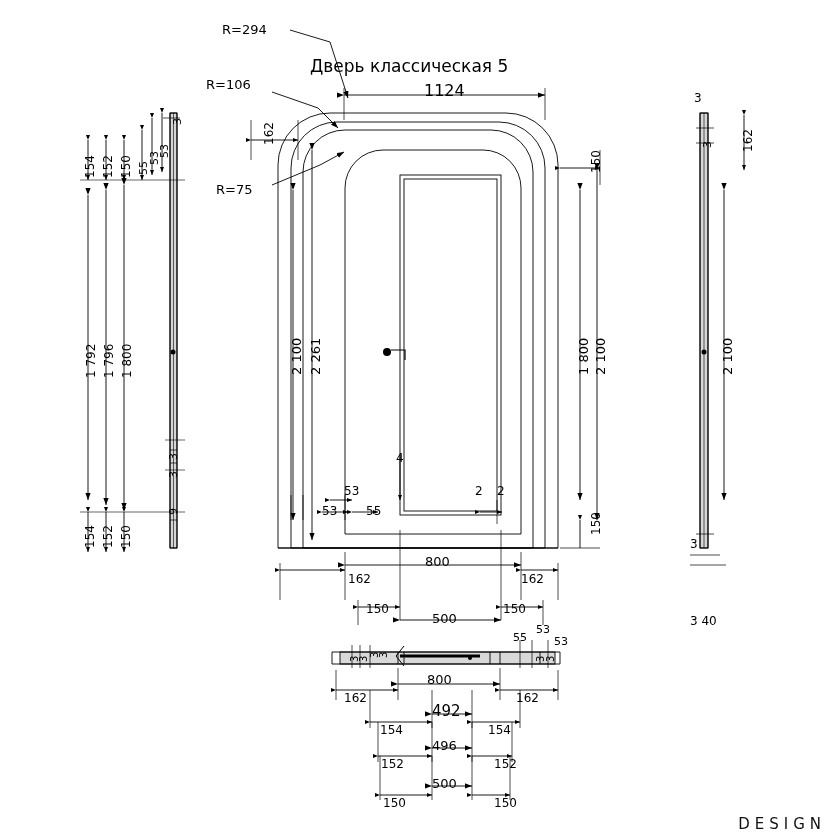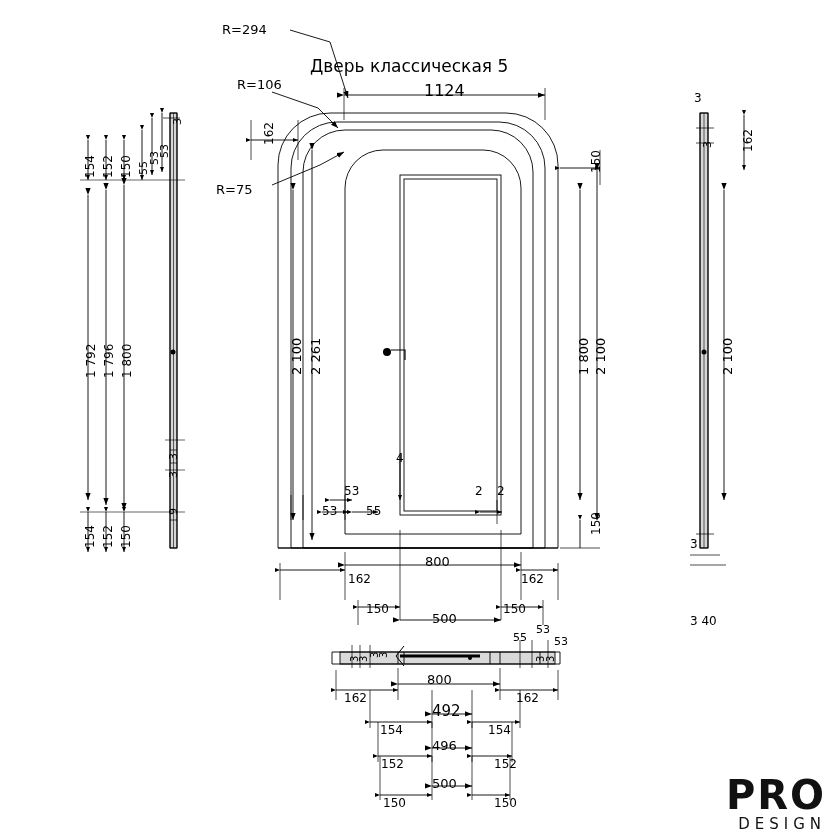--- a/index.html
+++ b/index.html
@@ -234,21 +234,21 @@
       <line x1="510" y1="756" x2="510" y2="800" stroke-width="0.7"></line>
       <line x1="380" y1="795" x2="432" y2="795" marker-start="url(#arS)" marker-end="url(#arS)"></line>
       <line x1="432" y1="786" x2="472" y2="786" marker-start="url(#ar)" marker-end="url(#ar)"></line>
       <line x1="472" y1="795" x2="510" y2="795" marker-start="url(#arS)" marker-end="url(#arS)"></line>
     </g>
   </svg>
 
   <div class="title" style="left:310px;top:40px;margin-top:16px;">Дверь классическая 5</div>
 
   <div class="radlbl" style="left:222px;top:22px;">R=294</div>
-  <div class="radlbl" style="left:206px;top:77px;margin-left:31px;">R=106</div>
+  <div class="radlbl" style="left:206px;top:77px;">R=106</div>
   <div class="radlbl" style="left:216px;top:182px;">R=75</div>
 
   <div class="lbl" style="left:424px;top:83px;font-size:16px;">1124</div>
 
   <div class="lbl v" style="left:263px;top:145px;transform:rotate(-90deg);">162</div>
 
   <div class="lbl v" style="left:590px;top:173px;transform:rotate(-90deg);">150</div>
 
   <div class="lbl v" style="left:290px;top:375px;transform:rotate(-90deg);font-size:13px;">2 100</div>
   <div class="lbl v" style="left:309px;top:375px;transform:rotate(-90deg);font-size:13px;">2 261</div>
@@ -322,17 +322,16 @@
 
   <div class="lbl" style="left:381px;top:758px;">152</div>
   <div class="lbl" style="left:432px;top:739px;font-size:13px;text-align:center;">496</div>
   <div class="lbl" style="left:494px;top:758px;">152</div>
 
   <div class="lbl" style="left:383px;top:797px;">150</div>
   <div class="lbl" style="left:432px;top:777px;font-size:13px;">500</div>
   <div class="lbl" style="left:494px;top:797px;">150</div>
 
   <div class="logo">
-    <div class="pro">PRO</div>
     <div class="design">DESIGN</div>
   </div>
 
 </div>
 
 </body></html>

